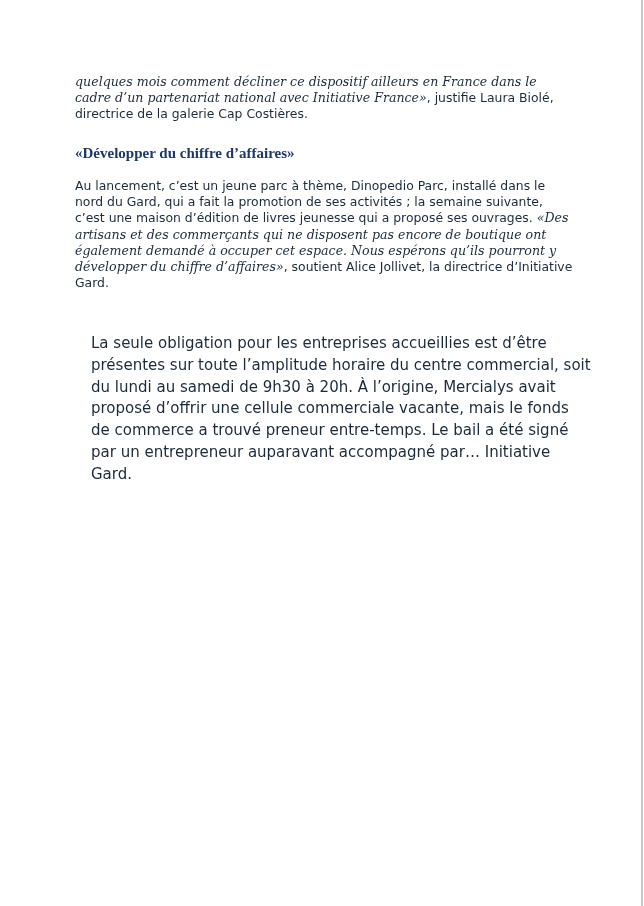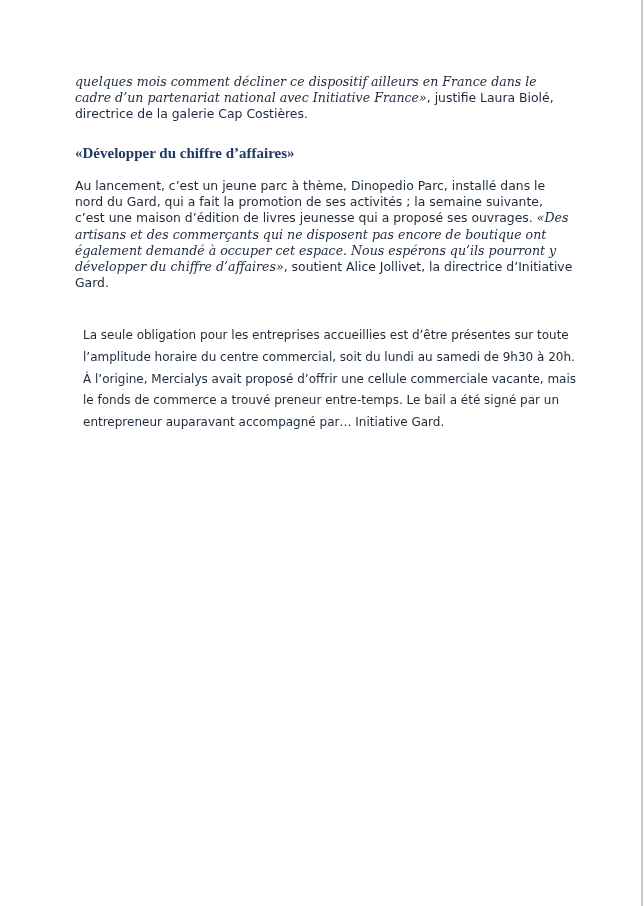--- a/index.html
+++ b/index.html
@@ -53,24 +53,24 @@
       margin: 0;
       position: absolute;
       left: 0;
       top: 71px;
     }
     .p1 { position: absolute; left: 0; top: 0; }
     .p2 { position: absolute; left: 0; top: 104px; }
     .p3 {
       position: absolute; left: 0; top: 243px;
       font-family: "DejaVu Sans", sans-serif;
-      font-size: 12px;
+      font-size: 15px;
       line-height: 21.8px;
       color: #1d2a3a;
-      margin: 8px;
+      margin: 16px;
       width: 500px;
     }
   </style>
 </head>
 <body>
 
 <div class="page">
   <div class="content">
     <p class="small-para p1"><span class="quote">quelques mois comment décliner ce dispositif ailleurs en France dans le cadre d’un partenariat national avec Initiative France»</span><span>, justifie Laura Biolé, directrice de la galerie Cap Costières.</span></p>
 

